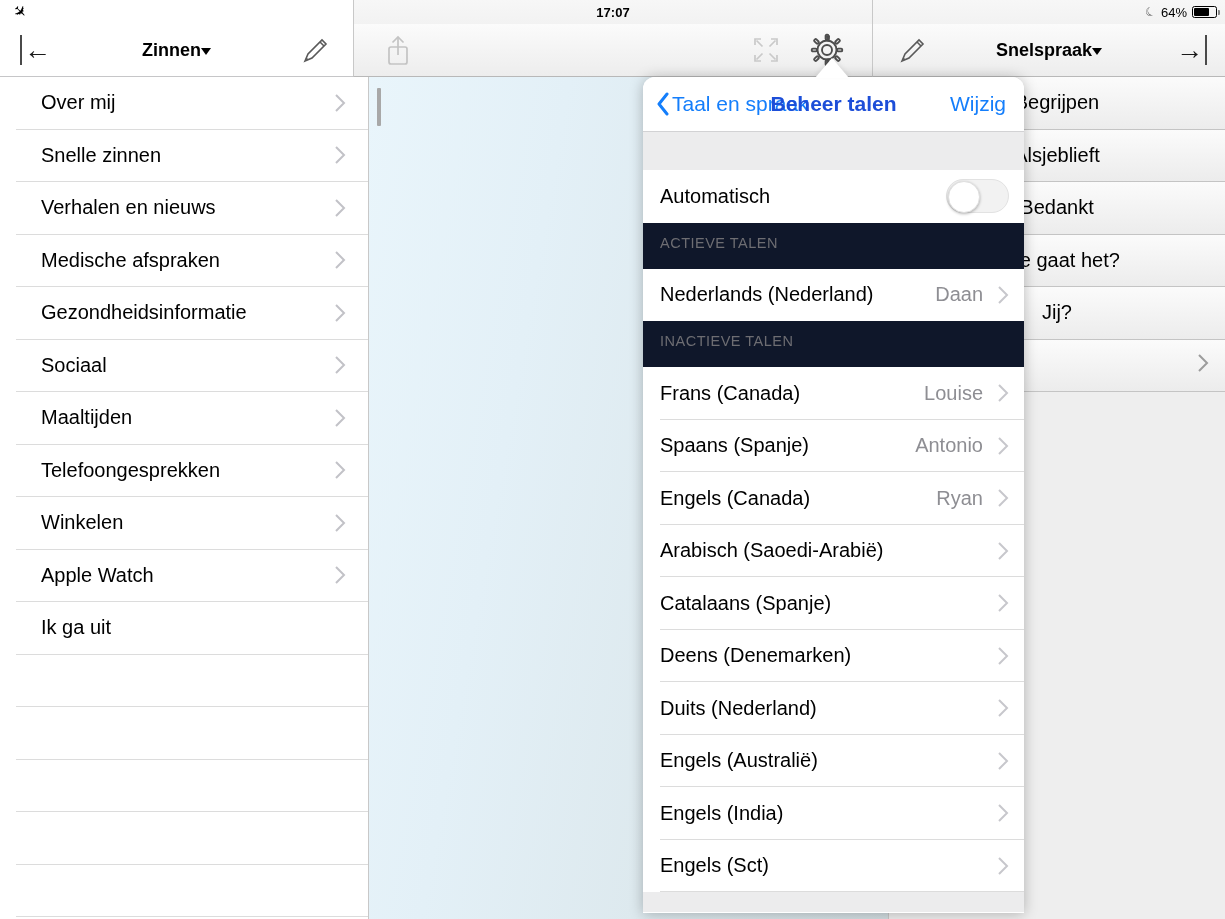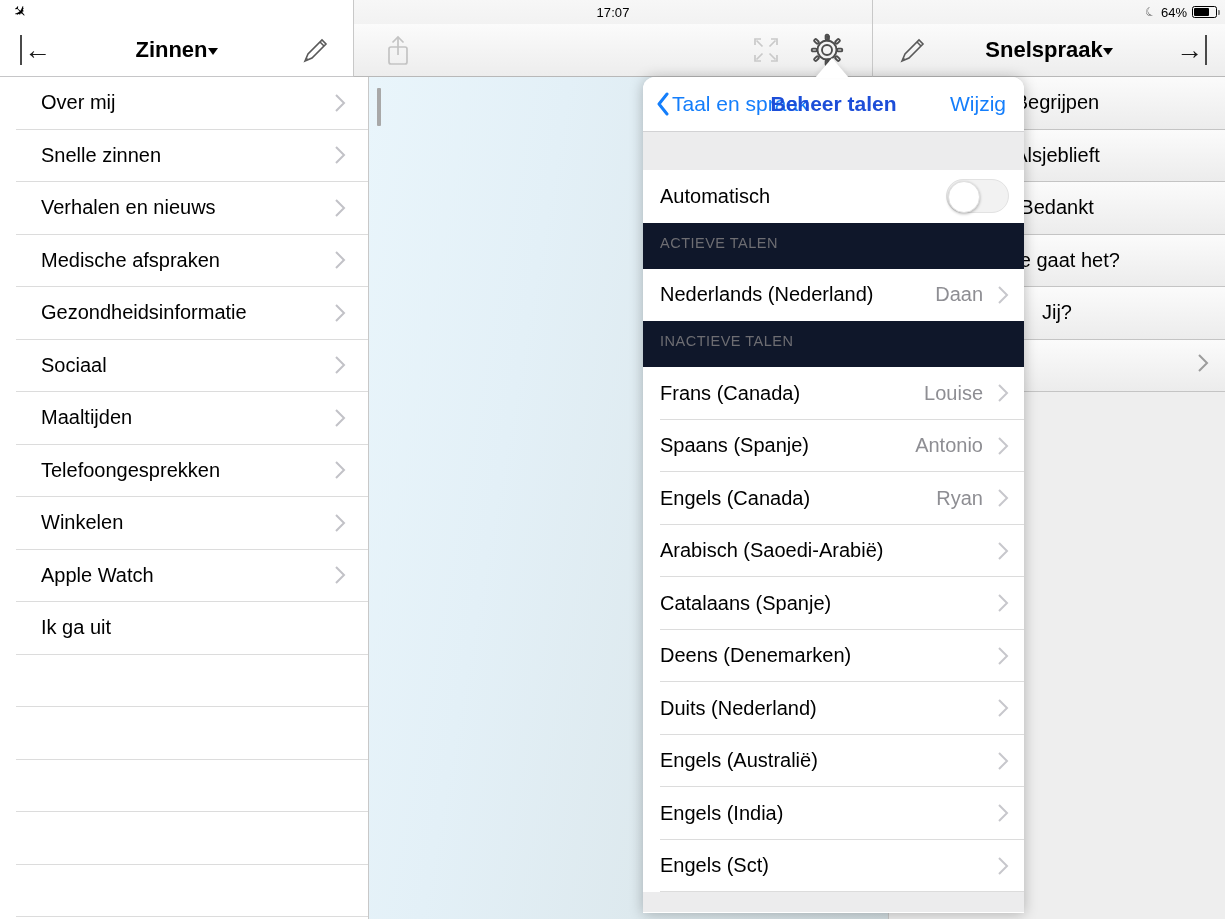--- a/index.html
+++ b/index.html
@@ -51,21 +51,21 @@
   }
   .sb-right {
     flex: 1;
     height: 100%;
     display: flex;
     align-items: center;
     justify-content: flex-end;
     padding-right: 8px;
     background: linear-gradient(to bottom, #f7f7f7 0%, #f2f2f2 100%);
   }
-  .sb-time { font-size: 13px; font-weight: normal; letter-spacing: .1px; color:#000; }
+  .sb-time { font-size: 13px; font-weight: bold; letter-spacing: .1px; color:#000; }
   .plane-icon { font-size: 16px; line-height: 1; color: #000; transform: rotate(45deg); display:inline-block; }
   .moon-icon { font-size: 12px; color: #555; margin-right: 5px; display:inline-block; transform: rotate(-20deg); }
   .batt-pct { font-size: 13px; margin-right: 5px; color: #000; }
   .batt {
     width: 25px; height: 12px;
     border: 1.3px solid #000;
     border-radius: 2.5px;
     position: relative;
     display: inline-block;
   }
@@ -106,21 +106,21 @@
   .nav-right {
     flex: 1;
     height: 100%;
     background: linear-gradient(to bottom, #fbfbfb 0%, #ededed 100%);
     border-bottom: 1px solid #b8b8b8;
     display: flex;
     align-items: center;
     position: relative;
   }
   .nav-title {
-    font-size: 22px;
+    font-size: 18px;
     font-weight: bold;
     color: #000;
     display: flex;
     align-items: center;
     gap: 0;
   }
   .caret-down {
     width: 0; height: 0;
     border-left: 5.5px solid transparent;
     border-right: 5.5px solid transparent;

